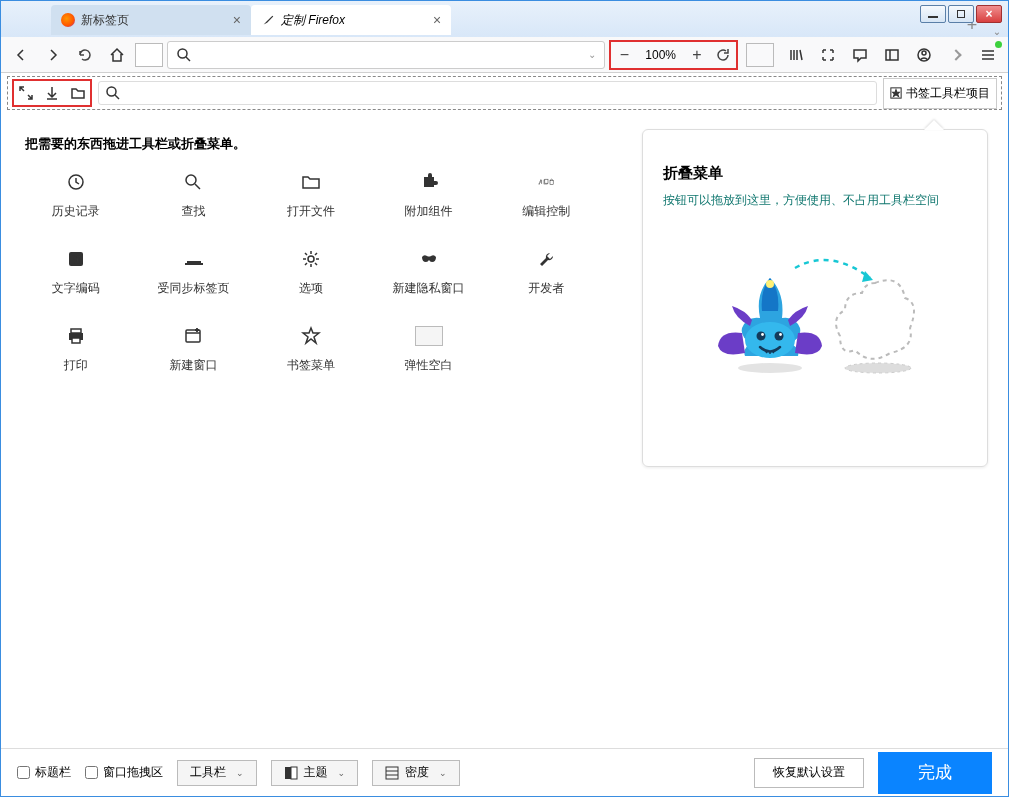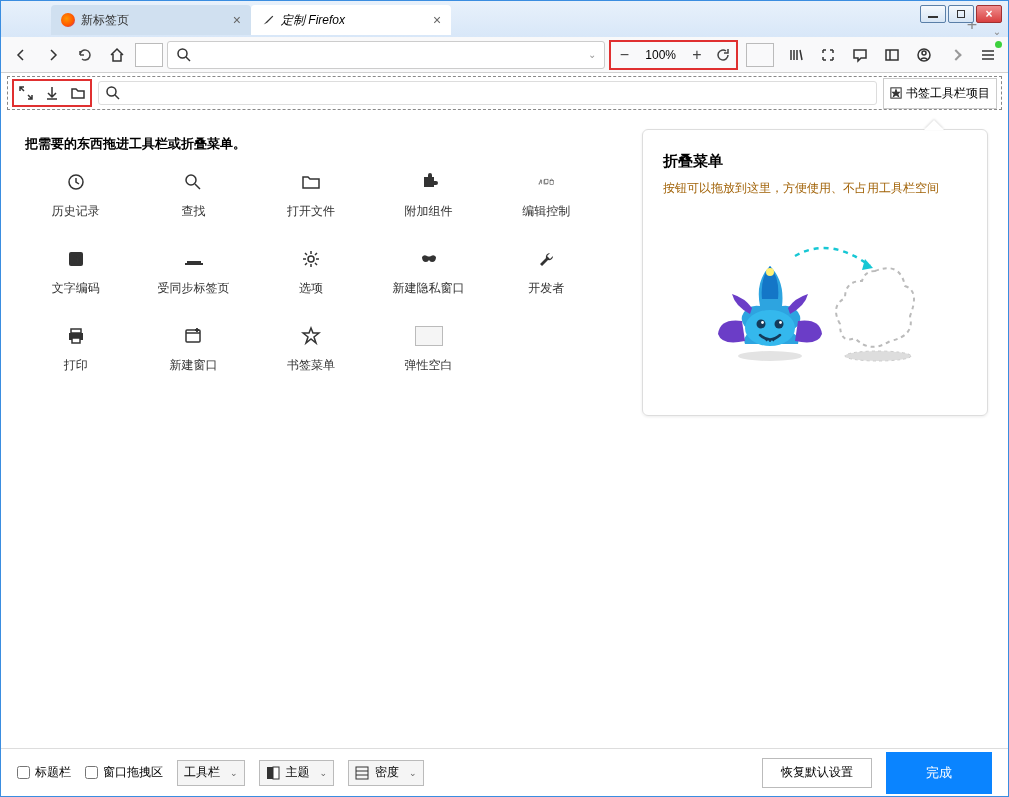--- a/index.html
+++ b/index.html
@@ -53,34 +53,34 @@
 
 .main { padding: 16px 20px; display: flex; gap: 20px; height: calc(100% - 36px - 36px - 40px - 48px); }
 .left-panel { flex: 1; }
 .instruction { font-size: 13px; font-weight: bold; margin: 6px 0 18px 4px; }
 .tool-grid { display: grid; grid-template-columns: repeat(5, 1fr); gap: 28px 8px; max-width: 580px; }
 .tool-item { display: flex; flex-direction: column; align-items: center; gap: 10px; cursor: grab; }
 .tool-icon-wrap { width: 28px; height: 22px; display: flex; align-items: center; justify-content: center; }
 .tool-label { font-size: 12px; color: #333; text-align: center; }
 .flex-space-box { width: 64px; height: 20px; border: 1px solid #bbb; background: #f5f5f5; }
 
-.right-panel { width: 346px; border: 1px solid #ddd; border-radius: 6px; padding: 22px 20px; height: 287px; position: relative; box-shadow: 0 1px 3px rgba(0,0,0,0.08); }
+.right-panel { width: 346px; border: 1px solid #ddd; border-radius: 6px; padding: 34px 20px; height: 338px; position: relative; box-shadow: 0 1px 3px rgba(0,0,0,0.08); }
 .overflow-title { font-size: 15px; font-weight: bold; margin-bottom: 8px; }
-.overflow-desc { font-size: 12px; color: #a16207; line-height: 1.6; }
+.overflow-desc { font-size: 12px; color: #0f766e; line-height: 1.6; }
 .overflow-art { margin-top: 28px; display: flex; justify-content: center; align-items: center; }
 
 
 .footer { position: absolute; bottom: 0; left: 0; right: 0; height: 48px; border-top: 1px solid #ddd; display: flex; align-items: center; padding: 0 16px; gap: 14px; background: #fff; }
 .checkbox-wrap { display: flex; align-items: center; gap: 5px; font-size: 12px; }
 .checkbox-wrap input { width: 13px; height: 13px; }
-.dropdown-btn { height: 26px; border: 1px solid #bbb; background: #f5f5f5; padding: 0 6px; font-size: 12px; display: flex; align-items: center; gap: 6px; cursor: pointer; }
+.dropdown-btn { height: 26px; border: 1px solid #bbb; background: #f5f5f5; padding: 0 12px; font-size: 12px; display: flex; align-items: center; gap: 6px; cursor: pointer; }
 .dropdown-btn .dd-caret { font-size: 9px; color: #666; margin-left: 4px; }
 .footer-spacer { flex: 1; }
 .btn-secondary { height: 30px; border: 1px solid #bbb; background: #fff; padding: 0 18px; font-size: 12px; cursor: pointer; }
-.btn-primary { height: 42px; border: none; background: #0a84ff; color: #fff; padding: 0 40px; font-size: 13px; cursor: pointer; }
+.btn-primary { height: 42px; border: none; background: #0a84ff; color: #fff; padding: 0 40px; font-size: 17px; cursor: pointer; }
 
 svg { display: block; }
 .ic { width: 16px; height: 16px; fill: none; stroke: #333; stroke-width: 1.5; }
 .ic-lg { width: 20px; height: 20px; }
 </style>
 </head>
 <body>
 
 <div class="window">
 

